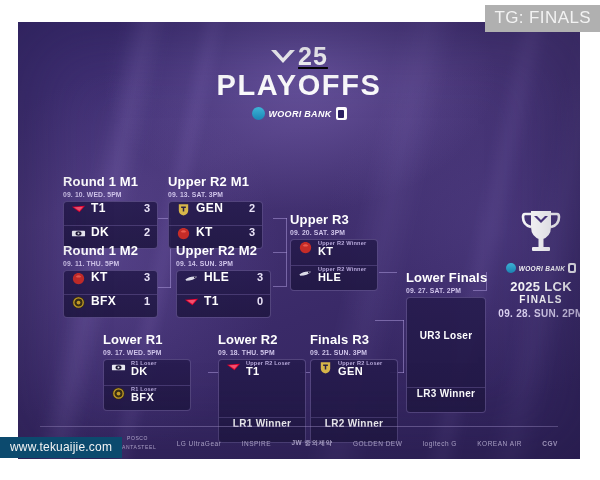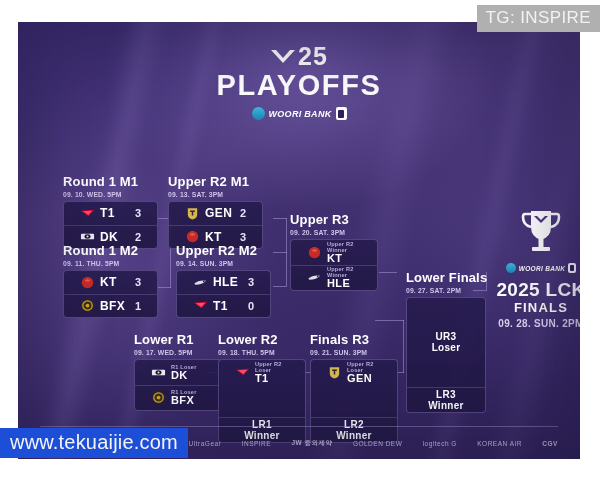--- a/index.html
+++ b/index.html
@@ -28,21 +28,21 @@
             transform: rotate(12deg); filter: blur(5px); }
   .s1 { left: 58px; }  .s2 { left: 132px; width: 26px; opacity:.75;}
   .s3 { left: 330px; width: 60px; opacity:.55;}
   .s4 { left: 448px; width: 34px; opacity:.6;}
   .s5 { left: 508px; width: 50px; opacity:.45;}
   .vign { position:absolute; inset:0; pointer-events:none;
           box-shadow: inset 0 0 70px 18px rgba(30,20,60,.38); }
 
   
   .header { position: absolute; left: 0; right: 0; top: 22px; text-align: center; }
-  .logo-row { display: flex; align-items: center; justify-content: center; gap: 2px; }
+  .logo-row { display: flex; align-items: center; justify-content: center; gap: 2px; text-decoration: underline; }
   .lck-mark { width: 26px; height: 17px; }
   .logo-25 { font-size: 25px; font-weight: 800; letter-spacing: 1px; color: #fff; line-height: 1; }
   .logo-playoffs { margin-top: 2px; font-size: 29px; font-weight: 800; letter-spacing: 1.6px;
                    color: #fff; line-height: 1; }
   .sponsor-badge { margin-top: 7px; display: inline-flex; align-items: center; gap: 4px;
                    justify-content: center; }
   .wb-mark { width: 13px; height: 13px; border-radius: 50%;
              background: linear-gradient(180deg,#3fb6d8,#1b86b6); display:inline-block; }
   .wb-text { font-size: 9px; font-weight: 800; font-style: italic; color: #fff; letter-spacing: .3px; }
   .wb-sq { width: 11px; height: 13px; border-radius: 2px; background: #fff;
@@ -54,21 +54,21 @@
 
   .group { position: absolute; }
   .g-title { font-size: 13px; font-weight: 700; color: #ffffff; letter-spacing: .15px;
              line-height: 1.25; white-space: nowrap; }
   .g-date { font-size: 6.8px; font-weight: 600; color: #cfc4ea; letter-spacing: .15px;
             margin-top: .5px; white-space: nowrap; }
 
   .card { margin-top: 3px; width: 100%;
           background: linear-gradient(180deg, rgba(39,28,79,.92), rgba(33,24,68,.92));
           border: 1px solid rgba(160,140,210,.38); border-radius: 4px; overflow: hidden; }
-  .row { display: flex; align-items: center; height: 23px; padding: 0 16px; position: relative; }
+  .row { display: flex; height: 23px; padding: 0 7px; position: relative; }
   .row + .row { border-top: 1px solid rgba(150,130,200,.30); }
   .row.tall { height: 25px; }
   .logo { width: 15px; height: 15px; flex: none; margin-right: 5px;
           display: flex; align-items: center; justify-content: center; }
   .tname { font-size: 12px; font-weight: 800; color: #ffffff; letter-spacing: .4px;
            flex: 1; line-height: 1; }
   .score { font-size: 11px; font-weight: 700; color: #e9e3f7; width: 14px; text-align: right; }
   .seedwrap { flex: 1; display: flex; flex-direction: column; justify-content: center; }
   .seed { font-size: 5.6px; font-weight: 700; color: #b9abdd; letter-spacing: .2px; line-height: 1.1; }
   .tname.sm { font-size: 11px; margin-top: 0px; }
@@ -81,42 +81,42 @@
   .lnh { height: 1px; } .lnv { width: 1px; }
 
   
   .finals { position: absolute; left: 468px; top: 185px; width: 110px; text-align: center; }
   .trophy { margin: 0 auto; display: block; }
   .f-badge { margin-top: 2px; display: inline-flex; align-items: center; gap: 3px; justify-content: center; }
   .f-badge .wb-mark { width: 10px; height: 10px; }
   .f-badge .wb-text { font-size: 6.5px; }
   .f-badge .wb-sq { width: 8px; height: 10px; }
   .f-badge .wb-sq i { width:4px;height:6px; }
-  .f-line1 { margin-top: 3px; font-size: 19px; font-weight: 800; color: #fff; letter-spacing: .3px; line-height: 1.1;}
-  .f-line2 { font-size: 13px; font-weight: 800; color: #fff; letter-spacing: 1.2px; line-height: 1.15;}
+  .f-line1 { margin-top: 3px; font-size: 13px; font-weight: 800; color: #fff; letter-spacing: .3px; line-height: 1.1;}
+  .f-line2 { font-size: 10px; font-weight: 800; color: #fff; letter-spacing: 1.2px; line-height: 1.15;}
   .f-date { margin-top: 2px; font-size: 10px; font-weight: 600; color: #dcd3f2; letter-spacing: .3px; }
 
   
   .foot-rule { position: absolute; left: 22px; right: 22px; top: 404px; height: 1px;
                background: rgba(175,158,216,.45); }
   .sponsors { position: absolute; left: 22px; right: 22px; top: 410px; height: 22px;
               display: flex; align-items: center; justify-content: space-between; }
   .sp { font-size: 6.5px; color: #d6ccef; letter-spacing: .5px; white-space: nowrap;
         display: flex; align-items: center; gap: 3px; opacity: .92; }
   .sp.b { font-weight: 800; }
   .sp-dot { width: 7px; height: 7px; border-radius: 50%;
             background: linear-gradient(180deg,#cfc6ea,#a89ed0); display: inline-block; }
   .sp-stack { display: flex; flex-direction: column; line-height: 1.15; align-items: center; }
   .sp-small { font-size: 5px; letter-spacing: .6px; }
 
   
   .tag-overlay { position: absolute; right: 0; top: 5px; background: #b0b0b0;
                  color: #f2f2f2; font-size: 17px; padding: 3px 9px 4px; letter-spacing: .4px; }
-  .watermark { position: absolute; left: 0; bottom: 22px; background: #1d4ed8;
-               color: #f4f4f4; font-size: 20px; padding: 3px 10px 4px; letter-spacing: .2px; }
+  .watermark { position: absolute; left: 0; bottom: 22px; background: #0c4a6e;
+               color: #f4f4f4; font-size: 12px; padding: 3px 10px 4px; letter-spacing: .2px; }
 </style>
 </head>
 <body>
 
 <div id="root">
 
   <div class="poster">
     <div class="streak s1"></div>
     <div class="streak s2"></div>
     <div class="streak s3"></div>
@@ -294,21 +294,21 @@
                 </svg>
             </span>
             <span class="seedwrap">
               <span class="seed">Upper R2 Winner</span>
               <span class="tname sm">HLE</span>
             </span>
           </div>
         </div>
       </div>
 
-      <div class="group" style="left:85px; top:310px; width:88px;margin-left:31px;">
+      <div class="group" style="left:85px; top:310px; width:88px;">
         <div class="g-title">Lower R1</div>
         <div class="g-date">09. 17. WED. 5PM</div>
         <div class="card">
           <div class="row tall">
             <span class="logo">
               <svg viewBox="0 0 16 16" width="15" height="15">
                   <rect x="1" y="5" width="14" height="6" rx="1" fill="#e9e9f2"></rect>
                   <ellipse cx="8" cy="8" rx="3.2" ry="2.4" fill="#1b1533"></ellipse>
                   <circle cx="8" cy="8" r="1.1" fill="#e9e9f2"></circle>
                 </svg>
@@ -443,16 +443,16 @@
         <span>KOREAN AIR</span>
       </span>
       <span class="sp b">
         <span>CGV</span>
       </span>
     </div>
 
     <div class="vign"></div>
   </div>
 
-  <div class="tag-overlay">TG: INSPIRE</div>
+  <div class="tag-overlay">TG: FINALS</div>
   <div class="watermark">www.tekuaijie.com</div>
 
 </div>
 
 </body></html>

